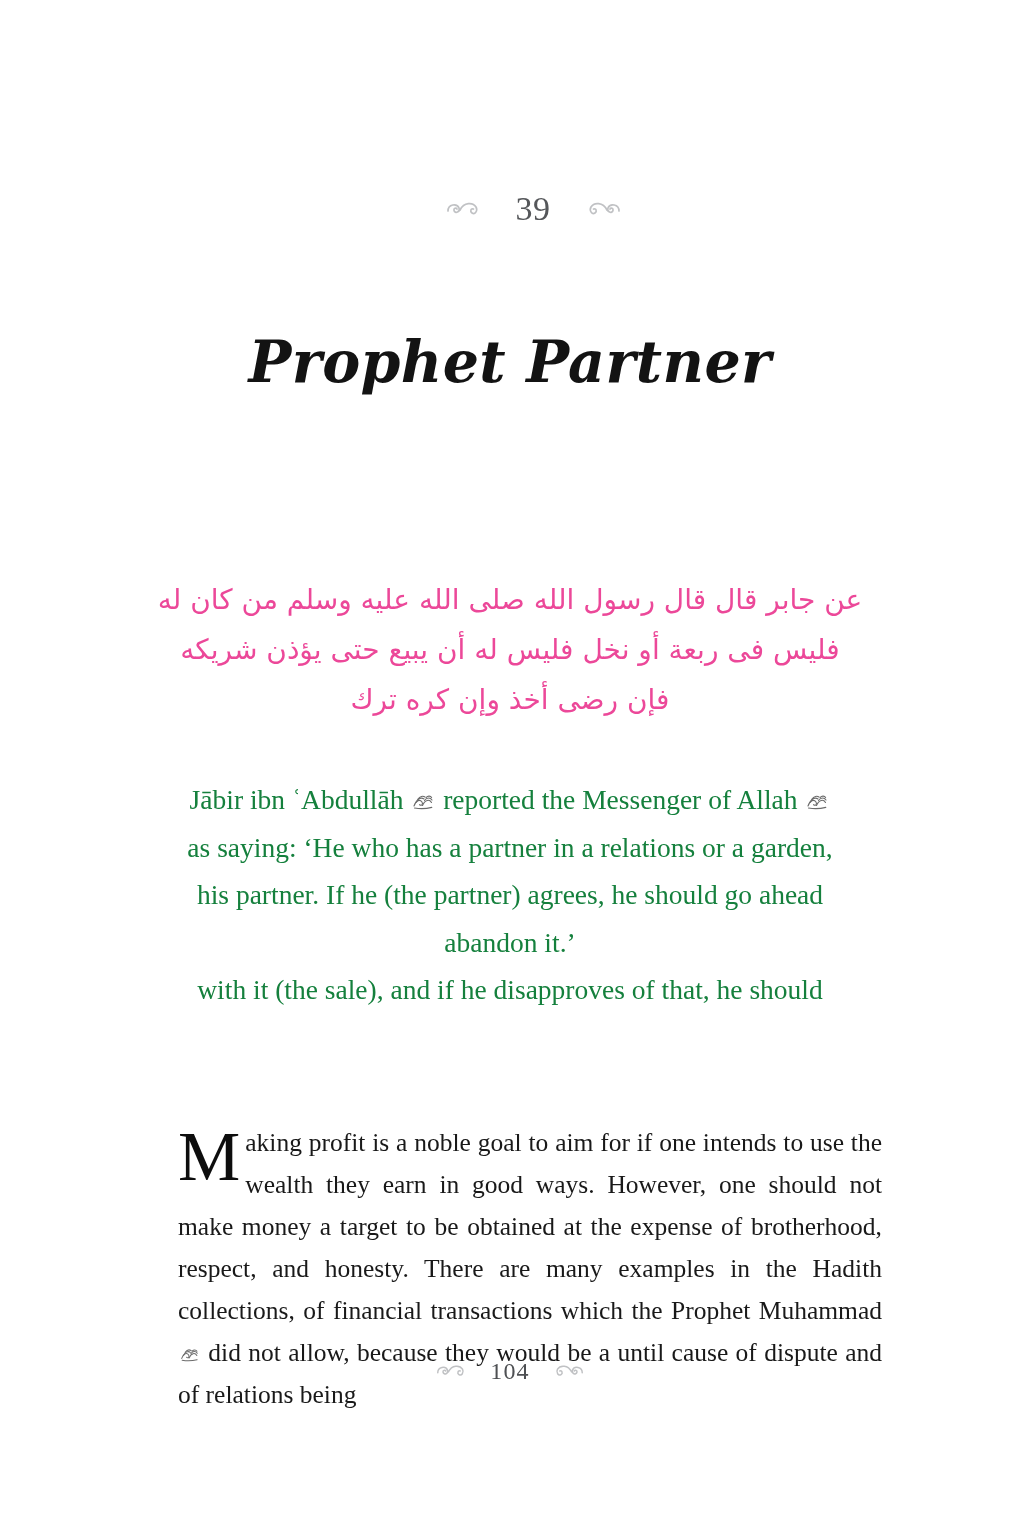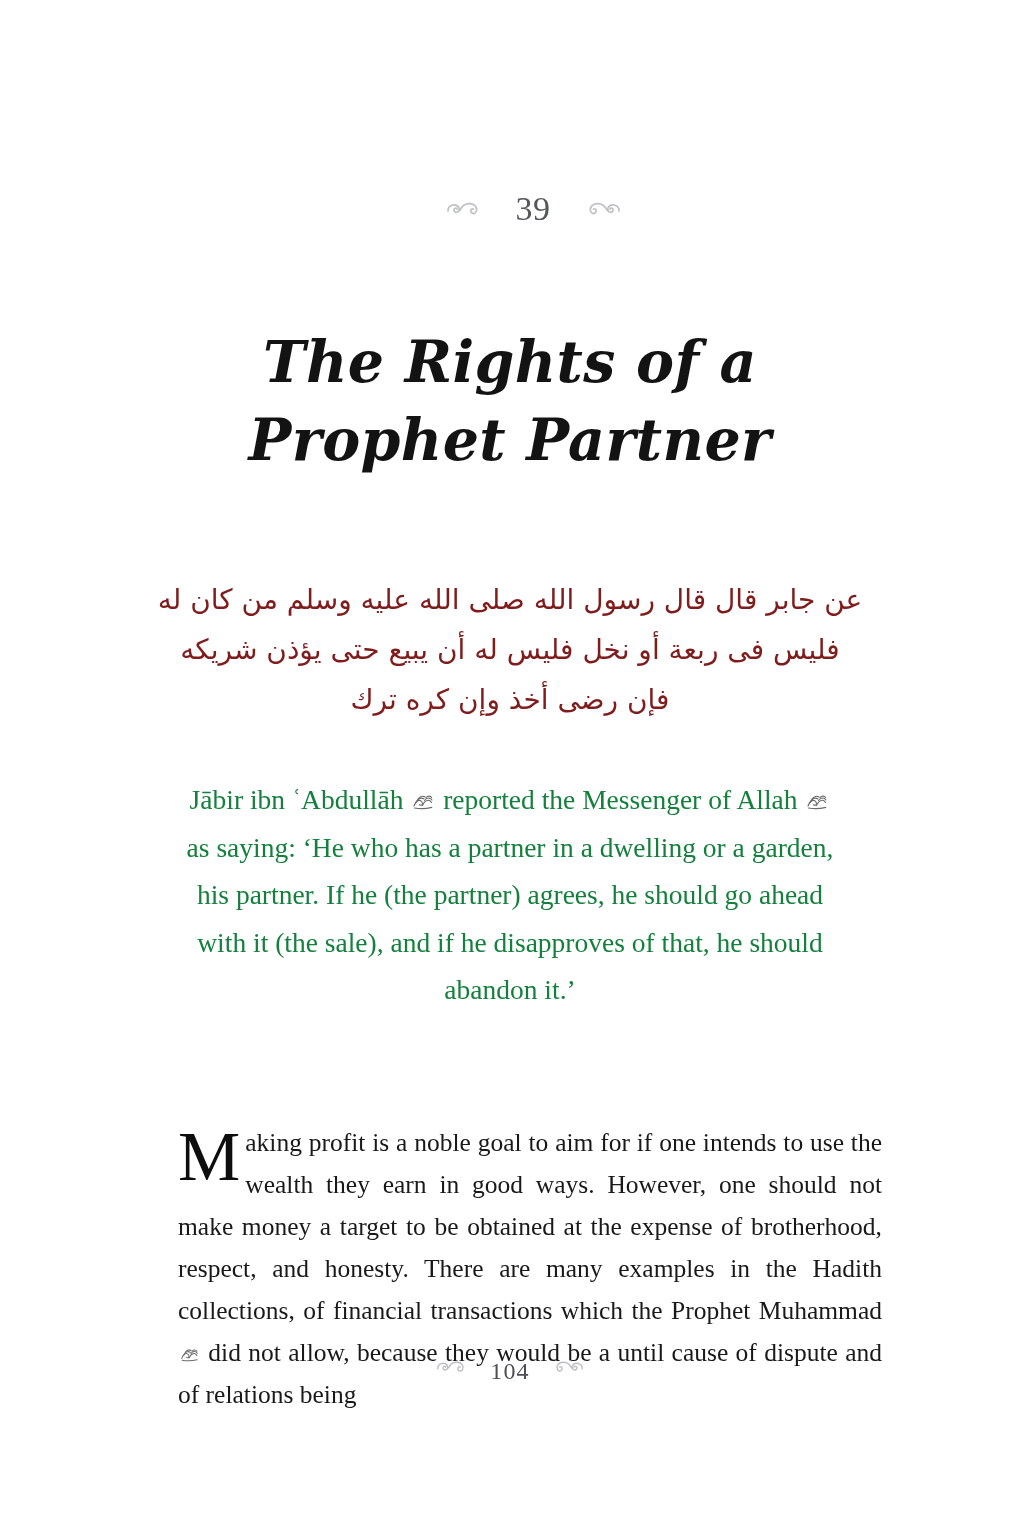--- a/index.html
+++ b/index.html
@@ -72,21 +72,21 @@
   .arabic-block {
     position: absolute;
     top: 575px;
     left: 150px;
     width: 720px;
     direction: rtl;
     text-align: center;
     font-family: "DejaVu Sans", sans-serif;
     font-size: 28px;
     line-height: 50px;
-    color: #7f1d1d;
+    color: #ec4899;
   }
   .arabic-block .aline { display: block; }
 
   
   .hadith {
     position: absolute;
     top: 776px;
     left: 150px;
     width: 720px;
     text-align: center;
@@ -134,21 +134,21 @@
     color: #0d0d0d;
   }
 
   
   .page-footer {
     position: absolute;
     top: 1358px;
     left: 0;
     width: 1020px;
     display: flex;
-    align-items: flex-start;
+    align-items: center;
     justify-content: center;
     gap: 20px;
   }
   .folio {
     font-size: 24px;
     color: #4e5053;
     letter-spacing: 1.2px;
     font-variant-numeric: oldstyle-nums;
   }
 </style>
@@ -167,21 +167,20 @@
     <span class="chapter-number">39</span>
     <span class="flourish right">
       <svg viewBox="0 0 34 20" width="34" height="20">
         <path d="M2 12 C2 5,11 4,13 9 C14.6 13,9 15,8 11.5 C7.4 9.3,10 8.4,11 10
                  M14 11 C18 3,27 3,30 8 C32 11.6,29 16,26 14 C23.6 12.4,25 9,27.5 10" fill="none" stroke="#8d9094" stroke-width="1.7" stroke-linecap="round"></path>
       </svg>
     </span>
   </div>
 
   <h1 class="chapter-title">
-    <span class="tline">The Rights of a</span>
     <span class="tline">Prophet Partner</span>
   </h1>
 
   <div class="arabic-block">
     <span class="aline">عن جابر قال قال رسول الله صلى الله عليه وسلم من كان له</span>
     <span class="aline">فليس فى ربعة أو نخل فليس له أن يبيع حتى يؤذن شريكه</span>
     <span class="aline">فإن رضى أخذ وإن كره ترك</span>
   </div>
 
   <div class="hadith">
@@ -208,24 +207,24 @@
             <path d="M10.5 12.5 C13 6.5,17.5 6,19.5 9.5"></path>
             <path d="M4 9.5 C6 5,9.5 4.2,12 6"></path>
             <path d="M12.5 7.5 C15 4,18.5 4.5,20 7"></path>
             <path d="M6 6 C8 3.2,11 2.6,13 4"></path>
             <path d="M14 4.6 C16 2.4,18.6 2.8,19.6 4.6"></path>
             <path d="M2.5 15 C7 15.8,15 15.6,19.8 14.4"></path>
           </g>
         </svg>
       </span>
     </span>
-    <span class="hline">as saying: ‘He who has a partner in a dwelling or a garden,</span>
+    <span class="hline">as saying: ‘He who has a partner in a relations or a garden,</span>
     <span class="hline">his partner. If he (the partner) agrees, he should go ahead</span>
+    <span class="hline">abandon it.’</span>
     <span class="hline">with it (the sale), and if he disapproves of that, he should</span>
-    <span class="hline">abandon it.’</span>
   </div>
 
   <p class="body-para">
     <span class="dropcap">M</span><span>aking profit is a noble goal to aim for if one intends to use the wealth they earn in good ways. However, one should not make money a target to be obtained at the expense of brotherhood, respect, and honesty. There are many examples in the Hadith collections, of financial transactions which the Prophet Muhammad</span><span class="honorific sm"><svg viewBox="0 0 22 18" width="19" height="16">
           <g fill="none" stroke="#3a3a3a" stroke-width="1.2" stroke-linecap="round">
             <path d="M2 13 C4 7,8 6,10 9 C11.5 11.4,9 13.4,7.6 11.6"></path>
             <path d="M10.5 12.5 C13 6.5,17.5 6,19.5 9.5"></path>
             <path d="M4 9.5 C6 5,9.5 4.2,12 6"></path>
             <path d="M12.5 7.5 C15 4,18.5 4.5,20 7"></path>
             <path d="M6 6 C8 3.2,11 2.6,13 4"></path>

